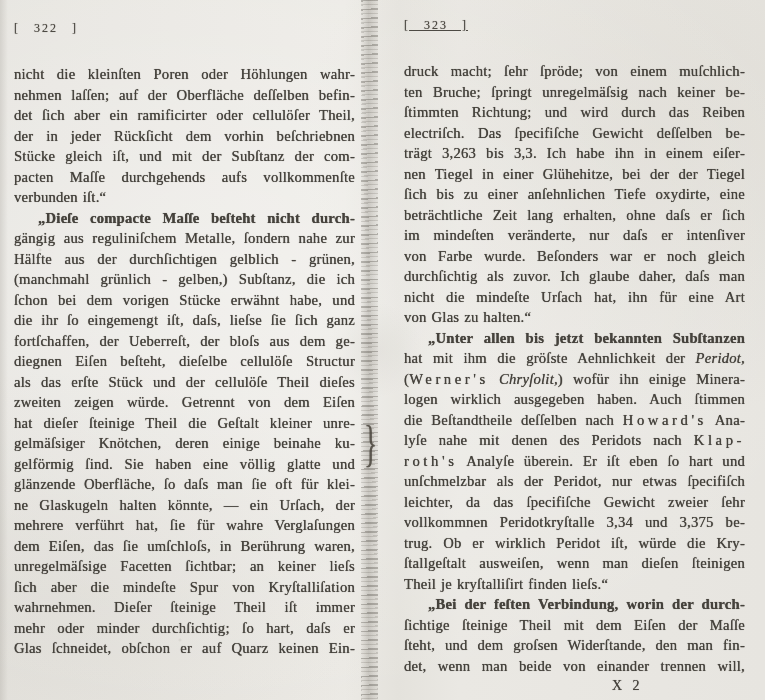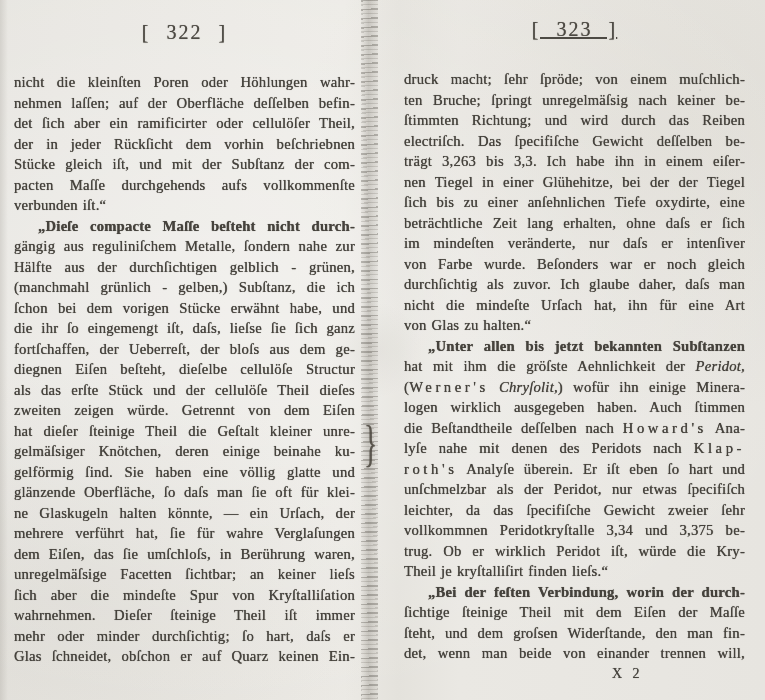--- a/index.html
+++ b/index.html
@@ -41,21 +41,21 @@
   .brace-mark {
     position:absolute; left:364px; top:418px;
     font-size:50px; line-height:50px; color:rgba(77,72,64,0.75);
     transform:scaleX(0.55); transform-origin:left center;
     text-shadow:0 0 1px rgba(77,72,64,0.6);
   }
   .page { position:absolute; top:0; }
   .page-left  { left:14px;  width:341px; }
   .page-right { left:404px; width:341px; }
   .pagenum {
-    text-align:center; font-size:20px; color:#4d4a44;
+    text-align:left; font-size:12px; color:#4d4a44;
     word-spacing:9px; letter-spacing:2px;
     text-shadow:0 0 0.7px rgba(77,72,64,0.8);
   }
   .page-left  .pagenum { margin-top:21px; }
   .page-right .pagenum { margin-top:18px;text-decoration:underline; }
   .body { margin-top:28px; }
   .line {
     font-size:14.6px; line-height:20.5px; height:20.5px;
     text-align:justify; text-align-last:justify;
     word-spacing:1px; letter-spacing:0.25px;
@@ -142,20 +142,21 @@
         <div class="line"><span>hat mit ihm die gröſste Aehnlichkeit der </span><span class="it">Peridot,</span></div>
         <div class="line"><span>(</span><span class="sp">Werner's</span><span> </span><span class="it">Chryſolit,</span><span>) wofür ihn einige Minera-</span></div>
         <div class="line"><span>logen wirklich ausgegeben haben. Auch ſtimmen</span></div>
         <div class="line"><span>die Beſtandtheile deſſelben nach </span><span class="sp">Howard's</span><span> Ana-</span></div>
         <div class="line"><span>lyſe nahe mit denen des Peridots nach </span><span class="sp">Klap-</span></div>
         <div class="line"><span class="sp">roth's</span><span> Analyſe überein. Er iſt eben ſo hart und</span></div>
         <div class="line"><span>unſchmelzbar als der Peridot, nur etwas ſpecifiſch</span></div>
         <div class="line"><span>leichter, da das ſpecifiſche Gewicht zweier ſehr</span></div>
         <div class="line"><span>vollkommnen Peridotkryſtalle 3,34 und 3,375 be-</span></div>
         <div class="line"><span>trug. Ob er wirklich Peridot iſt, würde die Kry-</span></div>
+        <div class="line"><span>ſtallgeſtalt ausweiſen, wenn man dieſen ſteinigen</span></div>
         <div class="line end"><span>Theil je kryſtalliſirt finden lieſs.“</span></div>
         <div class="line indent"><span>„Bei der feſten Verbindung, worin der durch-</span></div>
         <div class="line"><span>ſichtige ſteinige Theil mit dem Eiſen der Maſſe</span></div>
         <div class="line"><span>ſteht, und dem groſsen Widerſtande, den man fin-</span></div>
         <div class="line"><span>det, wenn man beide von einander trennen will,</span></div>
       </div>
     <div class="signature">X 2</div>
   </div>
 </div>
 

